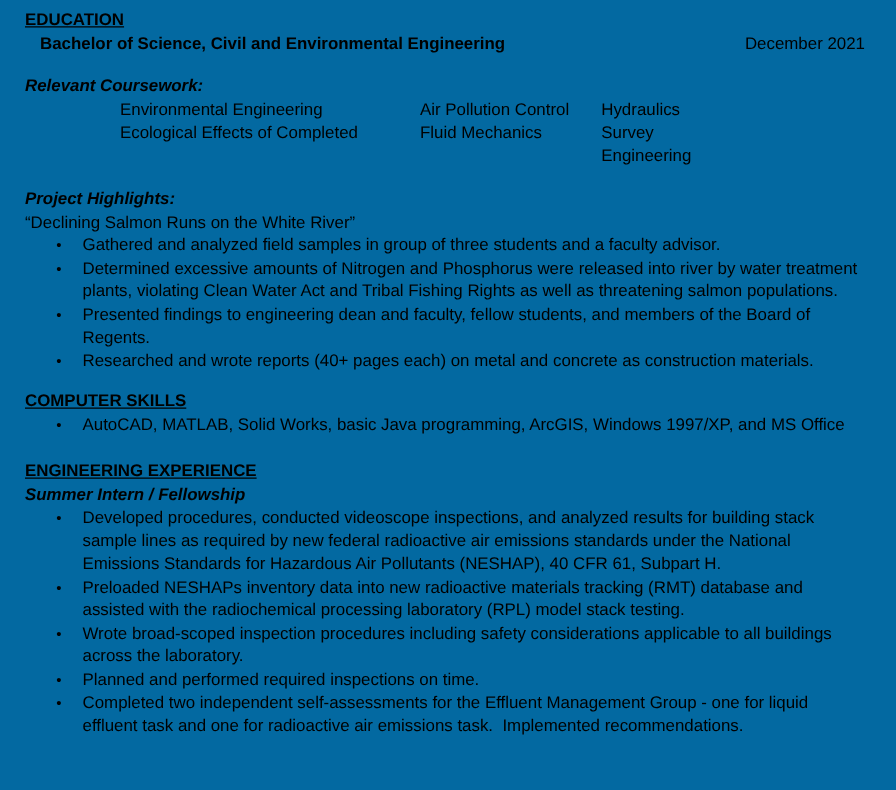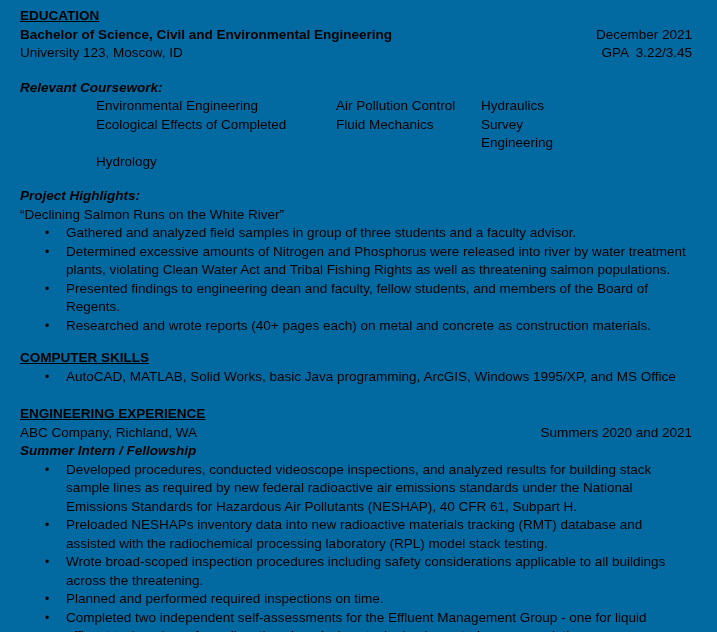--- a/index.html
+++ b/index.html
@@ -20,20 +20,21 @@
     text-decoration: underline;
   }
   .sub-heading {
     font-weight: 700;
     font-style: italic;
   }
   .row-split {
     display: flex;
     justify-content: space-between;
     align-items: baseline;
+    margin-left: 12px;
   }
   .bold { font-weight: 700; }
   .pre { white-space: pre-wrap; }
 
   .course-grid {
     margin-left: 76px;
     display: grid;
     grid-template-columns: 240px 145px 112px;
   }
   .course-grid .c3 { }
@@ -62,36 +63,31 @@
 <body>
 
 <div class="page">
 
   <div class="section">
     <div class="section-heading">EDUCATION</div>
     <div class="row-split">
       <span class="bold">Bachelor of Science, Civil and Environmental Engineering</span>
       <span>December 2021</span>
     </div>
-    <div class="row-split">
-      <span>University 123, Moscow, ID</span>
-      <span class="pre">GPA  3.22/3.45</span>
-    </div>
   </div>
 
   <div class="section gap-md">
     <div class="sub-heading">Relevant Coursework:</div>
     <div class="course-grid">
       <span class="c1">Environmental Engineering</span>
       <span class="c2">Air Pollution Control</span>
       <span class="c3">Hydraulics</span>
       <span class="c1">Ecological Effects of Completed</span>
       <span class="c2">Fluid Mechanics</span>
       <span class="c2">Survey Engineering</span>
-      <span class="c3">Hydrology</span>
     </div>
   </div>
 
   <div class="section gap-md">
     <div class="sub-heading">Project Highlights:</div>
     <div>“Declining Salmon Runs on the White River”</div>
     <div class="bullet-list">
       <div class="bullet-row">
         <span class="bullet-dot">•</span>
         <span class="bullet-text">Gathered and analyzed field samples in group of three students and a faculty advisor.</span>
@@ -109,44 +105,40 @@
         <span class="bullet-text">Researched and wrote reports (40+ pages each) on metal and concrete as construction materials.</span>
       </div>
     </div>
   </div>
 
   <div class="section gap-sm">
     <div class="section-heading">COMPUTER SKILLS</div>
     <div class="bullet-list">
       <div class="bullet-row">
         <span class="bullet-dot">•</span>
-        <span class="bullet-text">AutoCAD, MATLAB, Solid Works, basic Java programming, ArcGIS, Windows 1995/XP, and MS Office</span>
+        <span class="bullet-text">AutoCAD, MATLAB, Solid Works, basic Java programming, ArcGIS, Windows 1997/XP, and MS Office</span>
       </div>
     </div>
   </div>
 
   <div class="section gap-lg">
     <div class="section-heading">ENGINEERING EXPERIENCE</div>
-    <div class="row-split">
-      <span>ABC Company, Richland, WA</span>
-      <span>Summers 2020 and 2021</span>
-    </div>
     <div class="sub-heading">Summer Intern / Fellowship</div>
     <div class="bullet-list">
       <div class="bullet-row">
         <span class="bullet-dot">•</span>
         <span class="bullet-text">Developed procedures, conducted videoscope inspections, and analyzed results for building stack sample lines as required by new federal radioactive air emissions standards under the National Emissions Standards for Hazardous Air Pollutants (NESHAP), 40 CFR 61, Subpart H.</span>
       </div>
       <div class="bullet-row">
         <span class="bullet-dot">•</span>
         <span class="bullet-text">Preloaded NESHAPs inventory data into new radioactive materials tracking (RMT) database and assisted with the radiochemical processing laboratory (RPL) model stack testing.</span>
       </div>
       <div class="bullet-row">
         <span class="bullet-dot">•</span>
-        <span class="bullet-text">Wrote broad-scoped inspection procedures including safety considerations applicable to all buildings across the threatening.</span>
+        <span class="bullet-text">Wrote broad-scoped inspection procedures including safety considerations applicable to all buildings across the laboratory.</span>
       </div>
       <div class="bullet-row">
         <span class="bullet-dot">•</span>
         <span class="bullet-text">Planned and performed required inspections on time.</span>
       </div>
       <div class="bullet-row">
         <span class="bullet-dot">•</span>
         <span class="bullet-text">Completed two independent self-assessments for the Effluent Management Group - one for liquid effluent task and one for radioactive air emissions task.  Implemented recommendations.</span>
       </div>
     </div>

